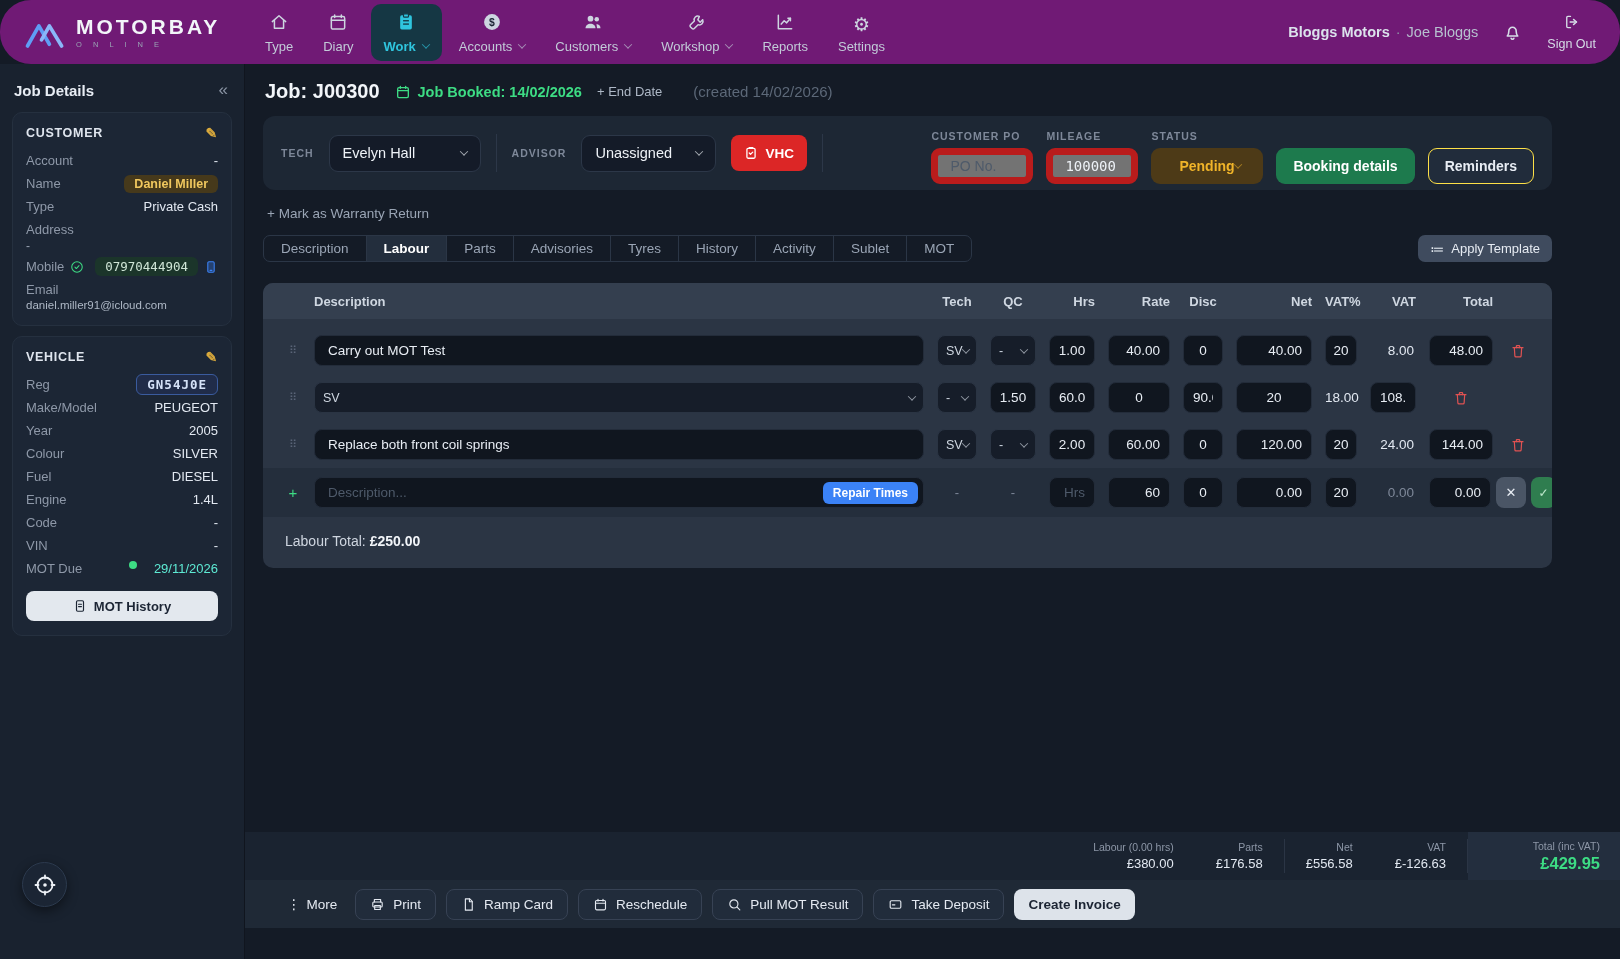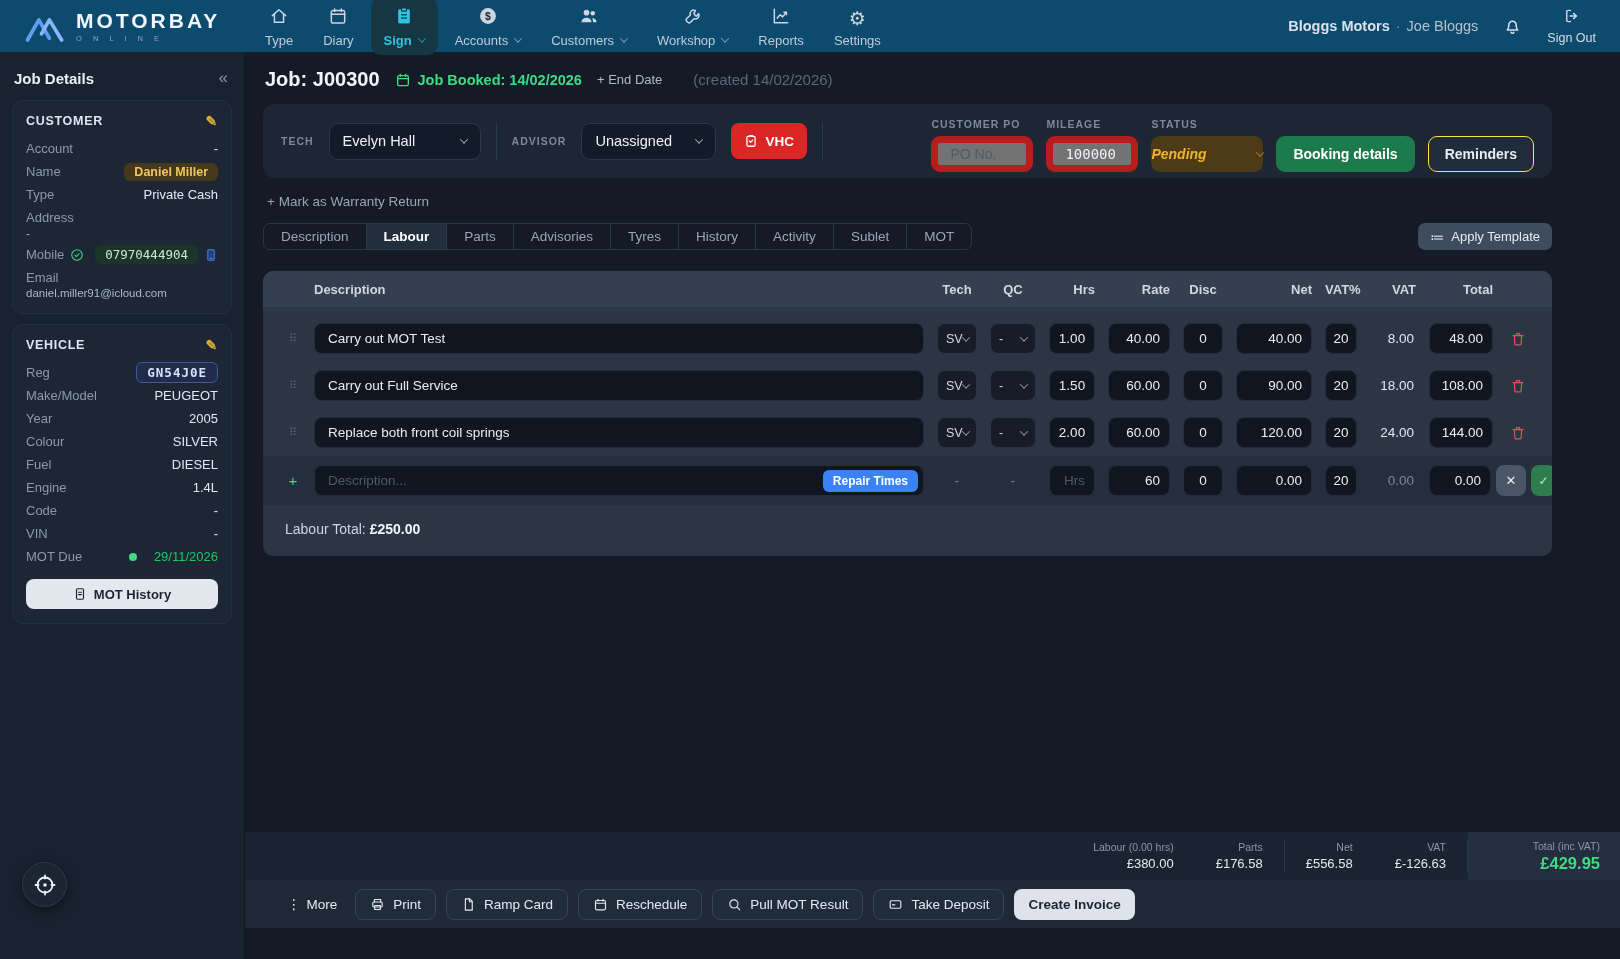--- a/index.html
+++ b/index.html
@@ -8,21 +8,21 @@
   .mono { font-family:"DejaVu Sans Mono", monospace; }
   svg.s { fill:none; stroke:currentColor; stroke-width:1.8; stroke-linecap:round; stroke-linejoin:round; }
   button { cursor:pointer; font-family:"Liberation Sans", sans-serif; }
   input { font-family:"Liberation Sans", sans-serif; outline:none; }
   .chev { display:inline-block; width:6px; height:6px; border-right:1.6px solid currentColor;
     border-bottom:1.6px solid currentColor; transform:rotate(45deg) translate(-1px,-1px); opacity:.65; flex:none; }
 
   .app { width:1620px; height:959px; display:flex; flex-direction:column; }
 
   
-  .topnav { height:52px; background:#0c4a6e; display:flex; align-items:center; padding:0 24px; flex:none; }
+  .topnav { height:64px; background:#701a75; display:flex; align-items:center; padding:0 24px; flex:none;border-radius:31px; }
   .brand { display:flex; align-items:center; gap:10px; width:228px; flex:none; }
   .brand-name { font-size:21px; font-weight:700; color:#f2f5f9; letter-spacing:3px; line-height:1; }
   .brand-sub { font-size:7.5px; color:#9aa5b5; letter-spacing:4.5px; margin-top:3px; }
   .nav-items { display:flex; align-items:flex-end; gap:4px; }
   .nav-item { display:flex; flex-direction:column; align-items:center; gap:4px; padding:8px 13px 7px;
     border-radius:10px; color:#cdd5e0; font-size:13px; cursor:pointer; }
   .nav-item .nlabelrow { display:flex; align-items:center; gap:7px; color:#c2cbd8; }
   .nav-item.active { background:#153744; }
   .nav-item.active .nlabelrow { color:#2fc5de; font-weight:600; }
   .nav-right { margin-left:auto; display:flex; align-items:center; gap:24px; }
@@ -49,21 +49,21 @@
   .fvalue { color:#e2e8f1; text-align:right; }
   .subval { font-size:12px; color:#97a2b2; margin:-1px 0 3px; }
   .emailval { font-size:11.5px; color:#aeb8c6; margin-top:-1px; }
   .badge-name { background:#46391b; color:#f0c75e; font-weight:600; padding:2px 10px; border-radius:6px; font-size:12.5px; }
   .badge-mobile { background:#1b352a; color:#cfe5d6; padding:2px 10px; border-radius:6px; font-size:12.5px; }
   .badge-reg { background:#202c49; border:1px solid #3a5b9e; color:#d5e2f8; font-weight:700;
     letter-spacing:1px; padding:2px 10px; border-radius:6px; font-size:12.5px; }
   .mobrow { display:flex; align-items:center; gap:6px;text-align:right; }
   .phoneicon { color:#3b82f6; display:flex; }
   .greendot { width:8px; height:8px; border-radius:50%; background:#3ddc84; display:inline-block; }
-  .motval { display:flex; align-items:center; gap:17px; color:#22c55e; }
+  .motval { display:flex; align-items:flex-start; gap:17px; color:#5eead4; }
   .mot-btn { width:100%; height:30px; background:#e3e8ee; color:#1b2433; border:none; border-radius:8px;
     font-weight:600; font-size:13px; display:flex; align-items:center; justify-content:center; gap:7px; margin-top:12px; }
   .float-btn { position:absolute; left:22px; bottom:52px; width:45px; height:45px; border-radius:50%;
     background:#1b2534; border:1px solid #2c3a4e; display:flex; align-items:center; justify-content:center;
     color:#eef2f7; box-shadow:0 4px 12px rgba(0,0,0,.45); cursor:pointer; }
 
   
   .main { flex:1; display:flex; flex-direction:column; min-width:0; }
   .content { flex:1; padding:16px 68px 0 18px; overflow:hidden; }
   .job-head { display:flex; align-items:center; gap:15px; padding-left:2px; }
@@ -82,21 +82,21 @@
   .btn-vhc { height:36px; background:#dc2626; border:none; border-radius:8px; color:#fff; font-weight:700;
     font-size:13.5px; display:flex; align-items:center; gap:7px; padding:0 13px; }
   .right-ctls { margin-left:auto; display:flex; align-items:flex-end; gap:13px; }
   .fgroup { display:flex; flex-direction:column; gap:6px; }
   .fgroup label { font-size:10.5px; letter-spacing:1px; color:#7e8899; font-weight:600;margin-top:8px; }
   .ctl-input { height:36px; background:#737373; border:7px solid #b91c1c; border-radius:9px; color:#eef2f7;
     padding:0 12px; font-size:14px; width:102px; }
   .ctl-input::placeholder { color:#4e5a6a; }
   .mileage { width:92px; font-family:"DejaVu Sans Mono", monospace; font-size:14px; }
   .status-sel { height:36px; background:#4d3a17; border-radius:9px; display:flex; align-items:center;
-    justify-content:space-between; padding:0 0; color:#f0b429; font-weight:700; font-size:14px; width:112px; cursor:pointer;font-style:italic; }
+    justify-content:space-between; padding:0 28px; color:#f0b429; font-weight:700; font-size:14px; width:112px; cursor:pointer; }
   .status-sel .chev { opacity:.55; }
   .btn-green { height:36px; background:#1d7a4d; color:#fff; border:none; border-radius:9px; font-size:14px;
     font-weight:600; padding:0 17px; }
   .btn-ghost { height:36px; background:#212c3b; color:#e8edf4; border:1px solid #fde047; border-radius:9px;
     font-size:14px; font-weight:600; padding:0 16px; }
 
   .warranty { margin:16px 0 0 4px; color:#9aa5b5; font-size:13.5px; cursor:pointer; width:max-content; }
 
   .tabsrow { margin-top:14px; display:flex; align-items:center; }
   .tabs { display:flex; }
@@ -195,21 +195,21 @@
           </span>
       </div>
       <div class="nav-item active">
         <span><svg width="20" height="20" viewBox="0 0 24 24">
               <rect x="5" y="4" width="14" height="17" rx="2" fill="#2fc5de"></rect>
               <rect x="9" y="2.2" width="6" height="4" rx="1.2" fill="#2fc5de" stroke="#153744" stroke-width="1.4"></rect>
               <line x1="8.5" y1="10.5" x2="15.5" y2="10.5" stroke="#153744" stroke-width="1.6"></line>
               <line x1="8.5" y1="14.5" x2="15.5" y2="14.5" stroke="#153744" stroke-width="1.6"></line>
             </svg></span>
         <span class="nlabelrow">
-            <span>Sign</span>
+            <span>Work</span>
             <i class="chev"></i>
           </span>
       </div>
       <div class="nav-item">
         <span style="color:#cdd5e0"><svg width="20" height="20" viewBox="0 0 24 24">
               <circle cx="12" cy="12" r="9.5" fill="currentColor"></circle>
               <text x="12" y="16.4" text-anchor="middle" font-size="12.5" font-weight="bold" fill="#1c2534" font-family="Liberation Sans, sans-serif">$</text>
             </svg></span>
         <span class="nlabelrow">
             <span>Accounts</span>
@@ -521,21 +521,20 @@
                   <svg class="s" width="16" height="16" viewBox="0 0 24 24">
                     <path d="M4.5 7h15"></path>
                     <path d="M9.5 7V5a1 1 0 0 1 1-1h3a1 1 0 0 1 1 1v2"></path>
                     <path d="M6.5 7l.8 12.3a1.6 1.6 0 0 0 1.6 1.5h6.2a1.6 1.6 0 0 0 1.6-1.5L17.5 7"></path>
                   </svg>
                 </button>
             </div>
 
             <div class="lrow">
               <span class="drag">⠿</span>
-              <input class="tin desc" value="Carry out Full Service" style="">
               <div class="sel-sm">
                   <span>SV</span>
                   <i class="chev"></i>
                 </div>
               <div class="sel-sm">
                   <span>-</span>
                   <i class="chev"></i>
                 </div>
               <input class="tin cc" value="1.50" style="">
               <input class="tin rr" value="60.00" style="">

